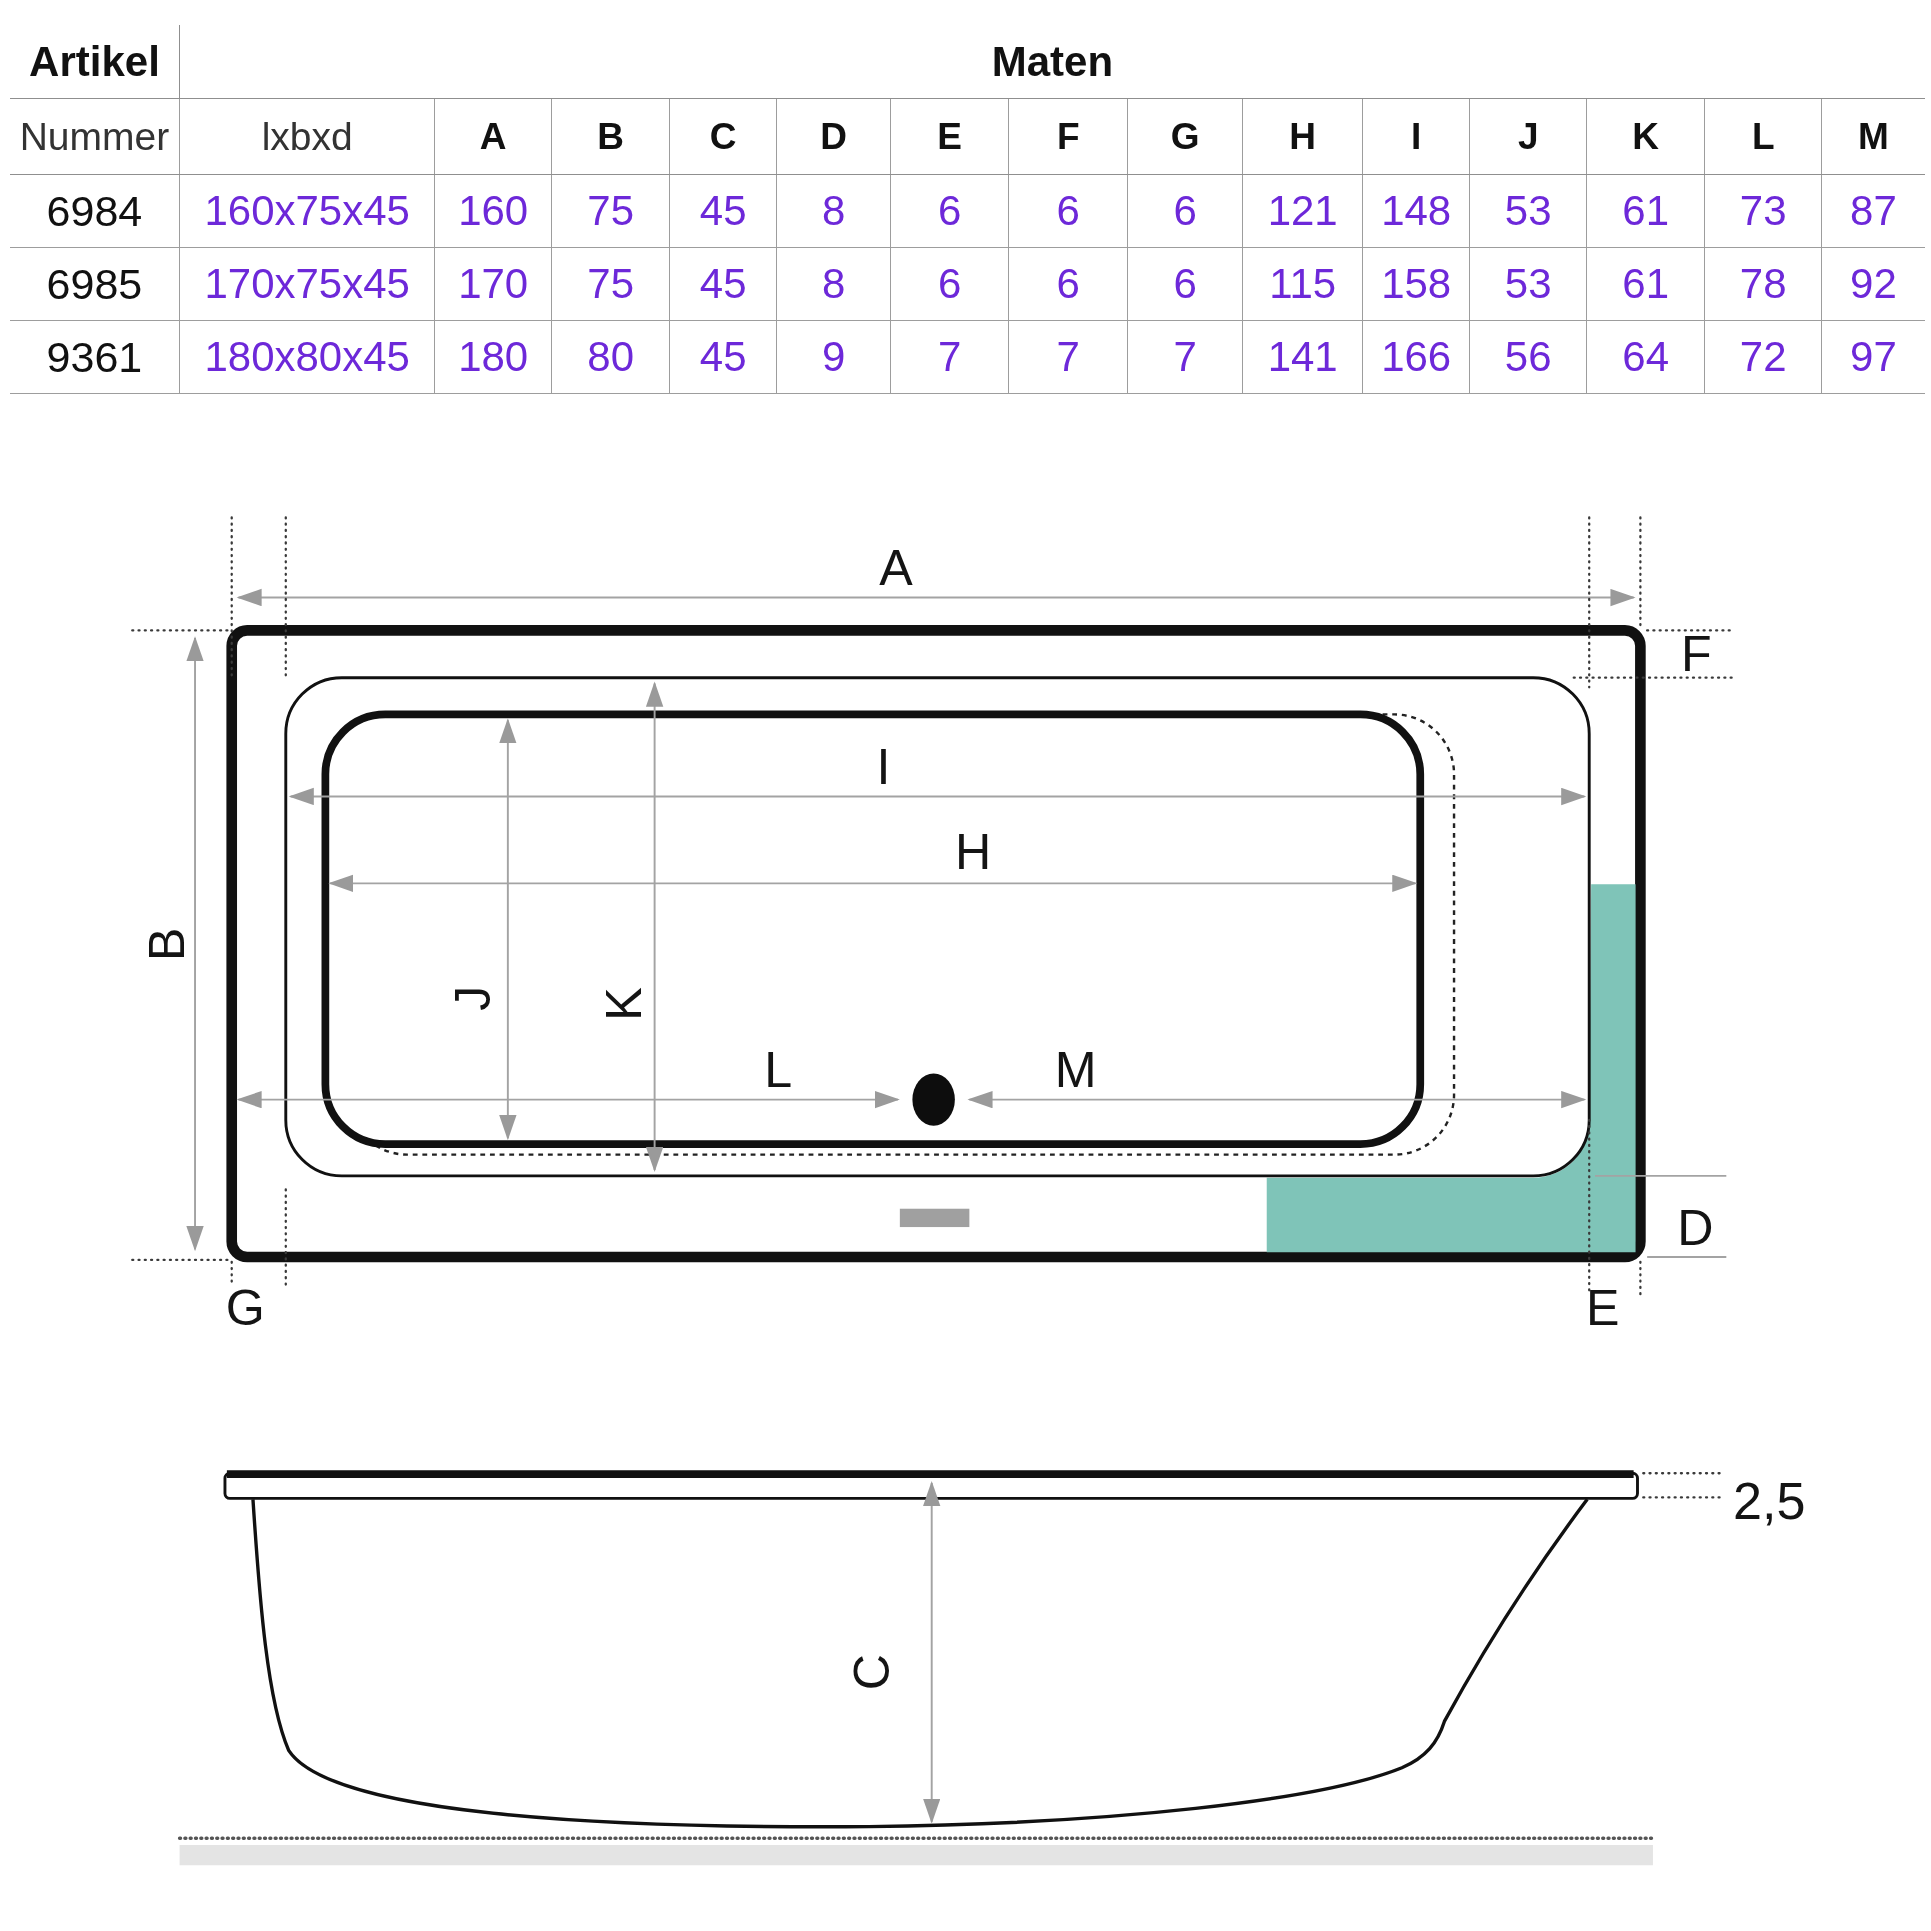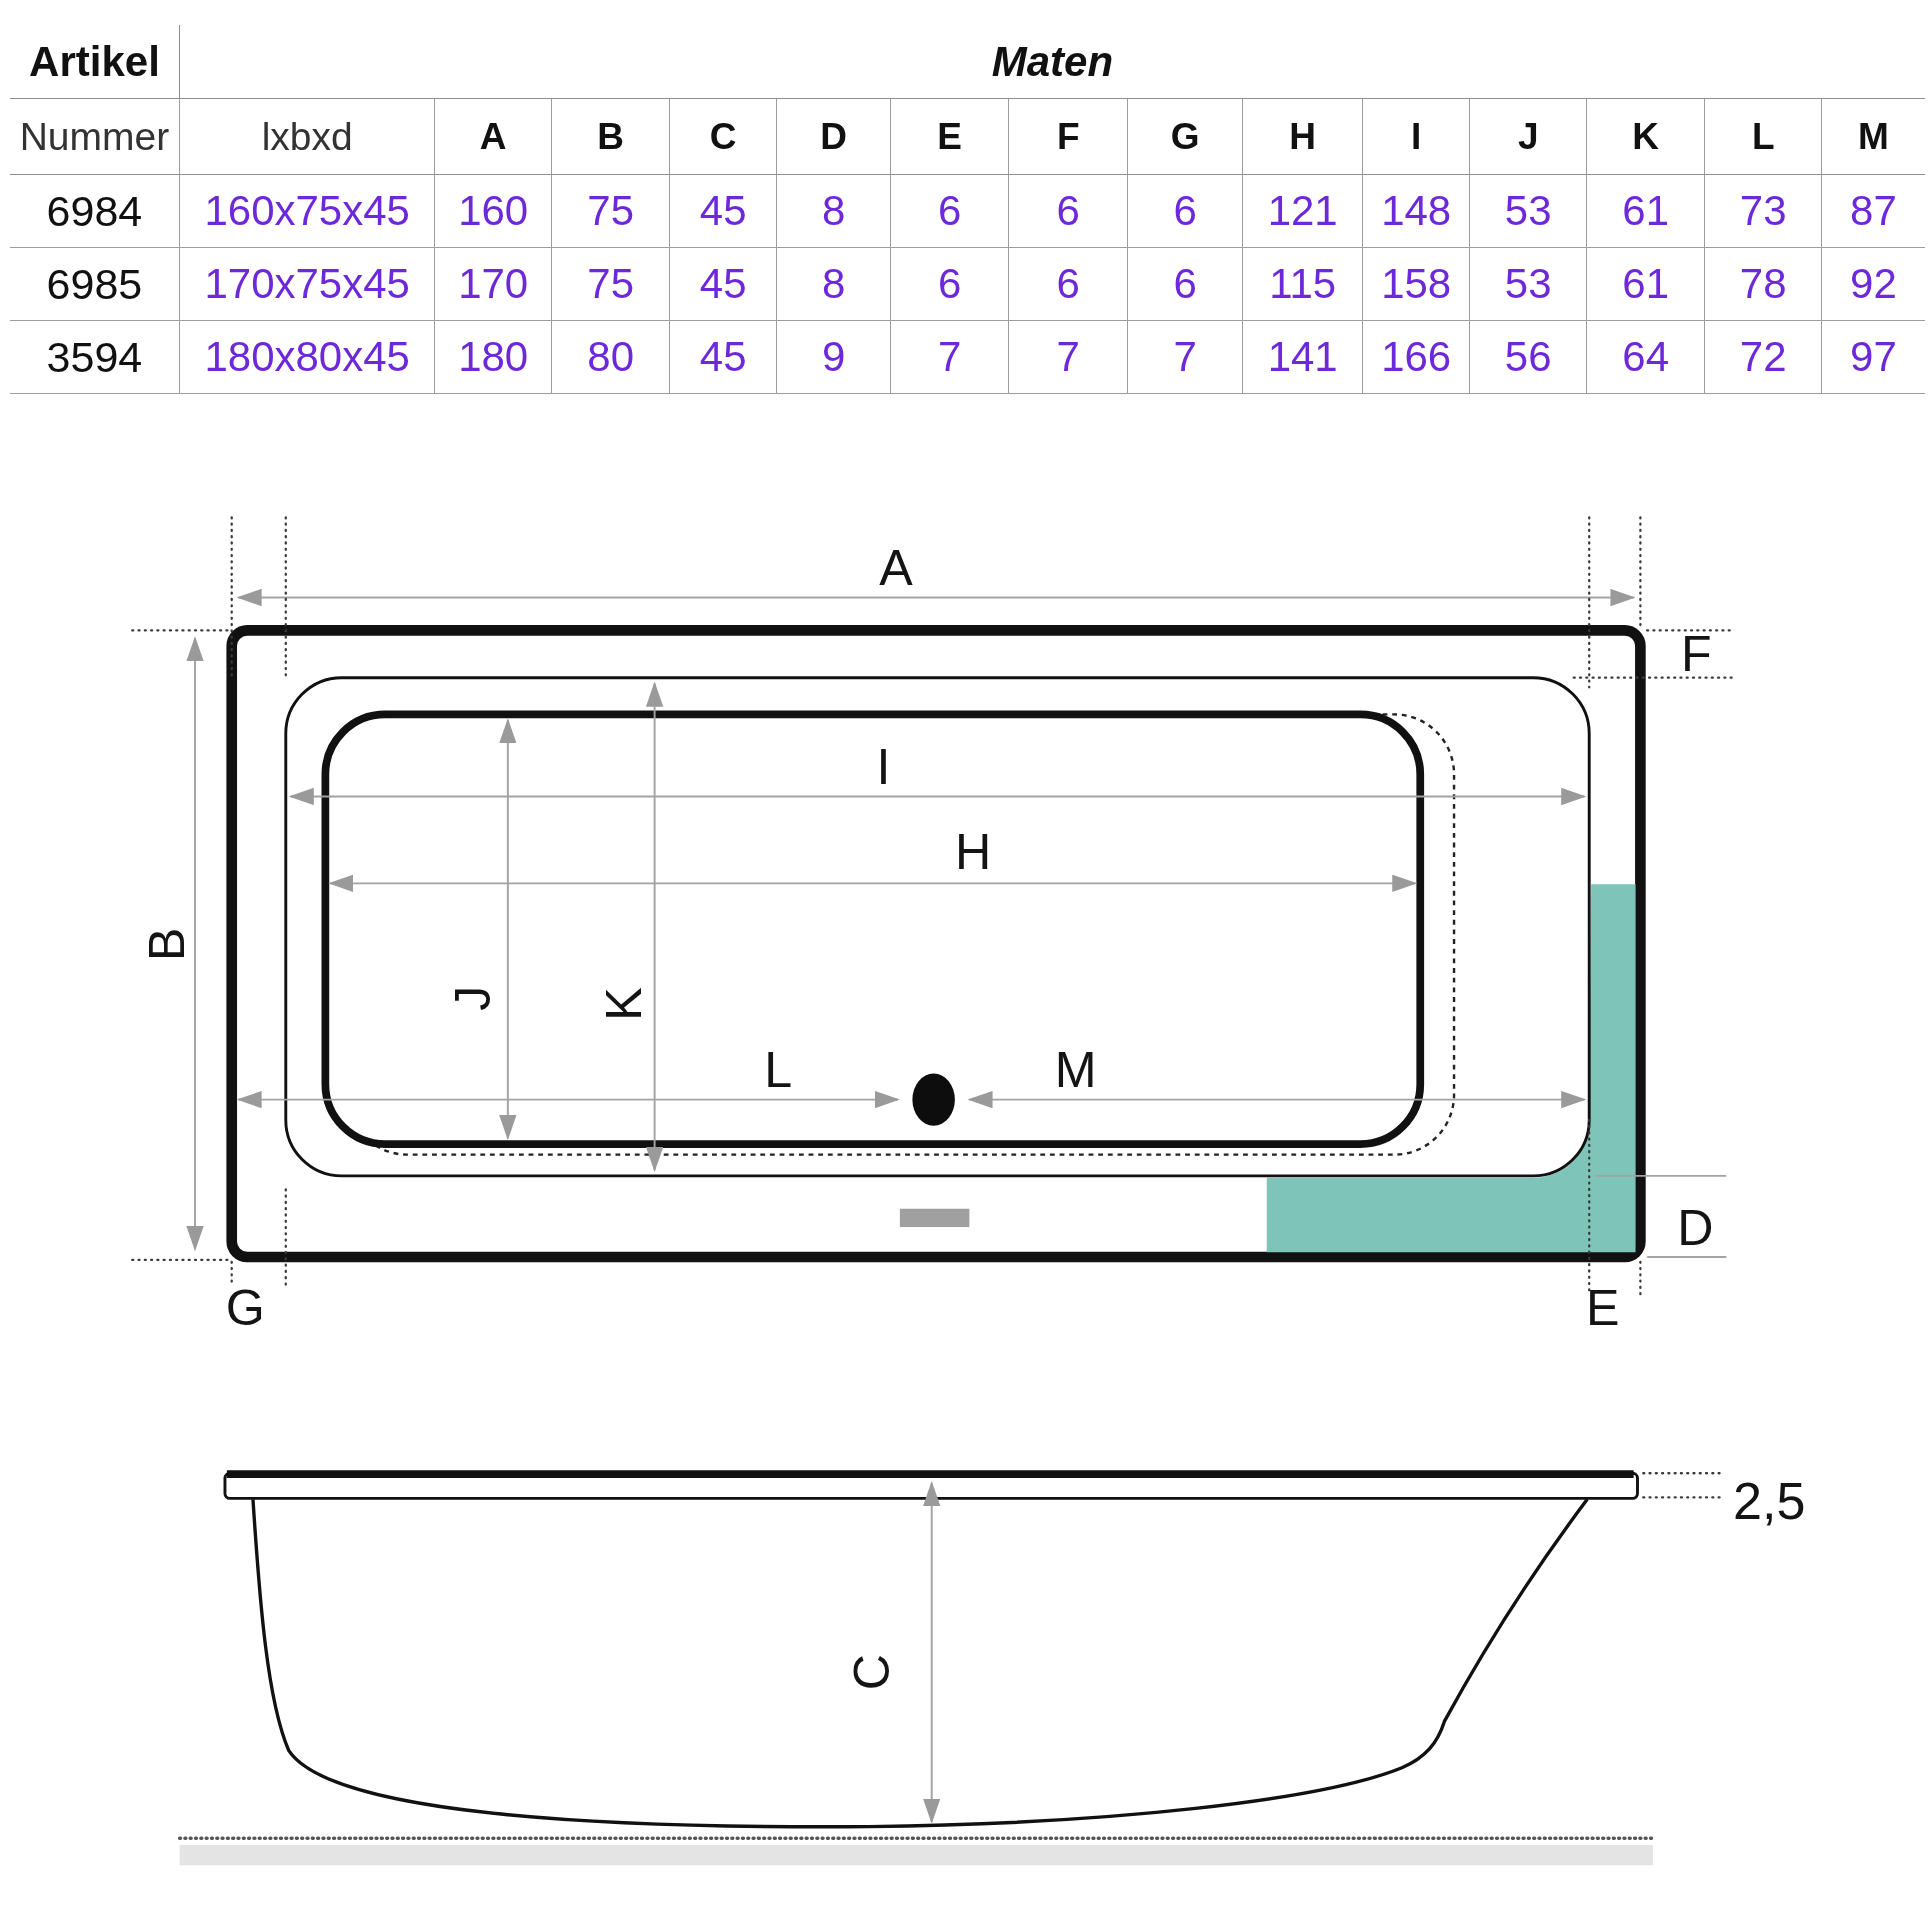--- a/index.html
+++ b/index.html
@@ -2,21 +2,21 @@
 <html><head>
 <meta charset="utf-8">
 <style>
   html,body{margin:0;padding:0;background:#fff;}
   .canvas{position:relative;width:1931px;height:1931px;background:#ffffff;overflow:hidden;
           font-family:"Liberation Sans", sans-serif;color:#1c1c1c;}
   
   table.spec{position:absolute;left:9.7px;top:25px;width:1914px;border-collapse:collapse;table-layout:fixed;}
   table.spec th, table.spec td{padding:0;text-align:center;vertical-align:middle;font-weight:normal;overflow:hidden;white-space:nowrap;}
   tr.grouphead th{height:73px;font-size:42px;font-weight:bold;color:#111;border-bottom:1.9px solid #8f8f8f;}
-  tr.grouphead th.maten-cell{border-left:1.9px solid #8f8f8f;font-style:italic;}
+  tr.grouphead th.maten-cell{border-left:1.9px solid #8f8f8f;}
   tr.subhead th{height:75px;font-size:39px;color:#333;border-bottom:1.9px solid #8f8f8f;border-left:1.9px solid #9d9d9d;}
   tr.subhead th:first-child{border-left:none;}
   tr.subhead th.dimletter{font-size:37px;font-weight:bold;color:#111;}
   tr.datarow td{height:72px;font-size:42px;color:#6d28d9;border-bottom:1.9px solid #9d9d9d;border-left:1.9px solid #9d9d9d;}
   tr.datarow td:first-child{border-left:none;font-weight:normal;font-size:43px;color:#111;}
   
   svg.drawing{position:absolute;left:0;top:415px;}
   .lbl{font-family:"Liberation Sans", sans-serif;font-size:52px;fill:#141414;}
   .lbl-mid{text-anchor:middle;}
 </style>
@@ -93,21 +93,21 @@
       <td>6</td>
       <td>6</td>
       <td>115</td>
       <td>158</td>
       <td>53</td>
       <td>61</td>
       <td>78</td>
       <td>92</td>
     </tr>
     <tr class="datarow">
-      <td>3594</td>
+      <td>9361</td>
       <td>180x80x45</td>
       <td>180</td>
       <td>80</td>
       <td>45</td>
       <td>9</td>
       <td>7</td>
       <td>7</td>
       <td>7</td>
       <td>141</td>
       <td>166</td>

